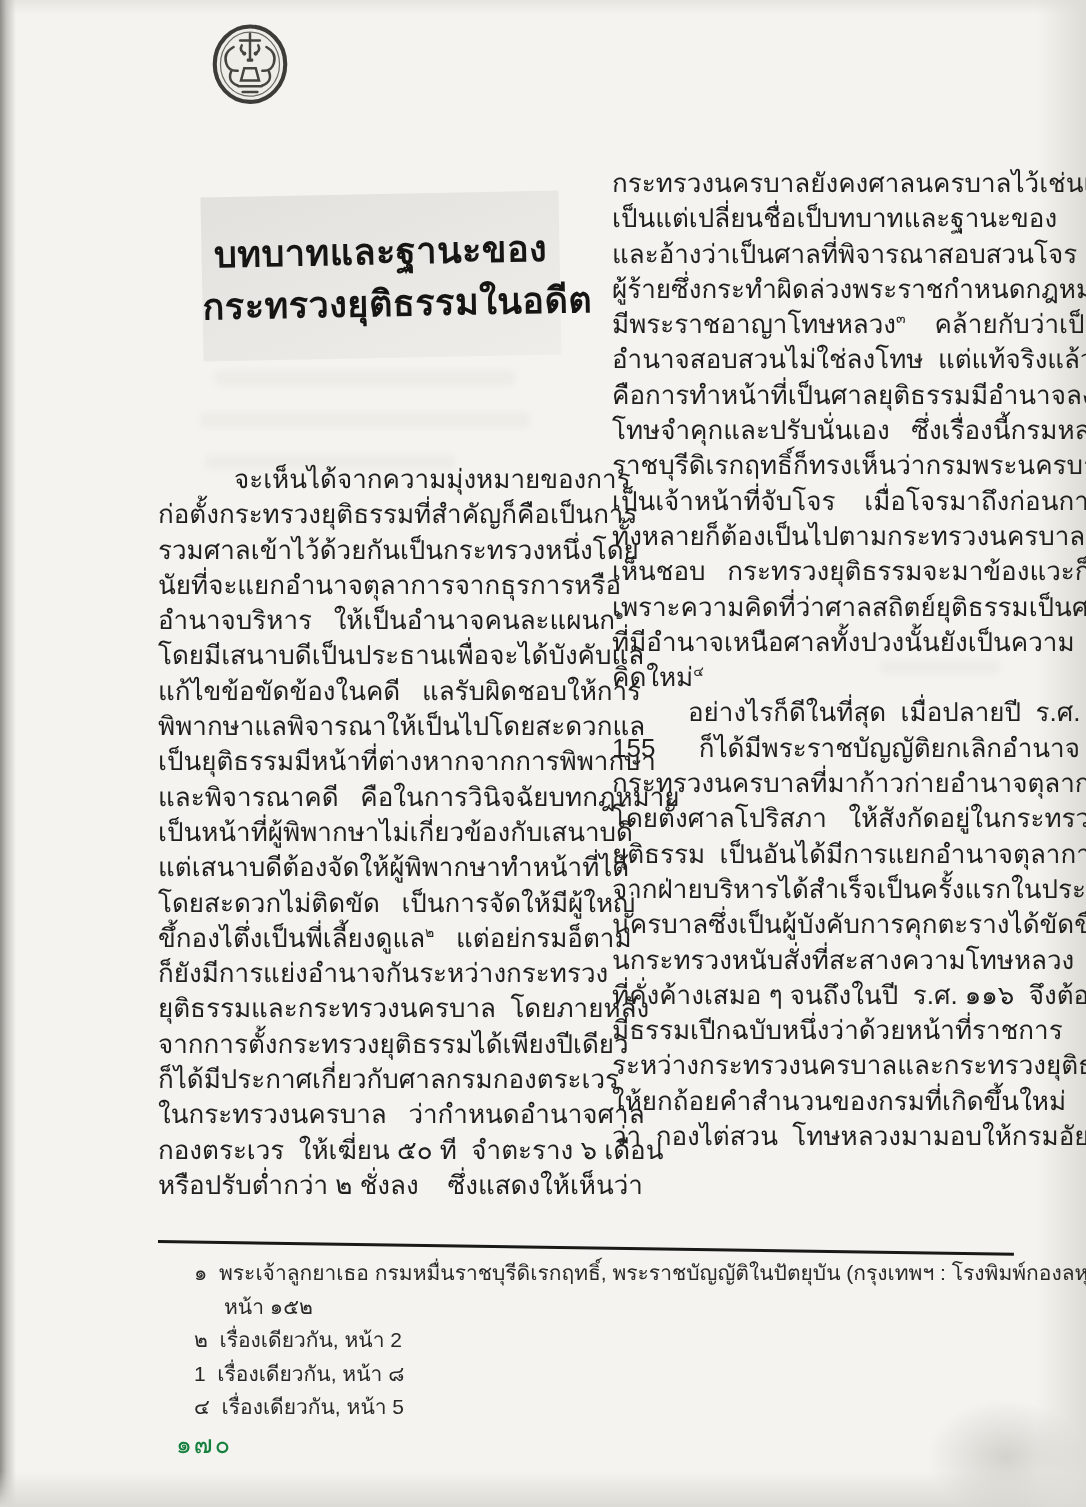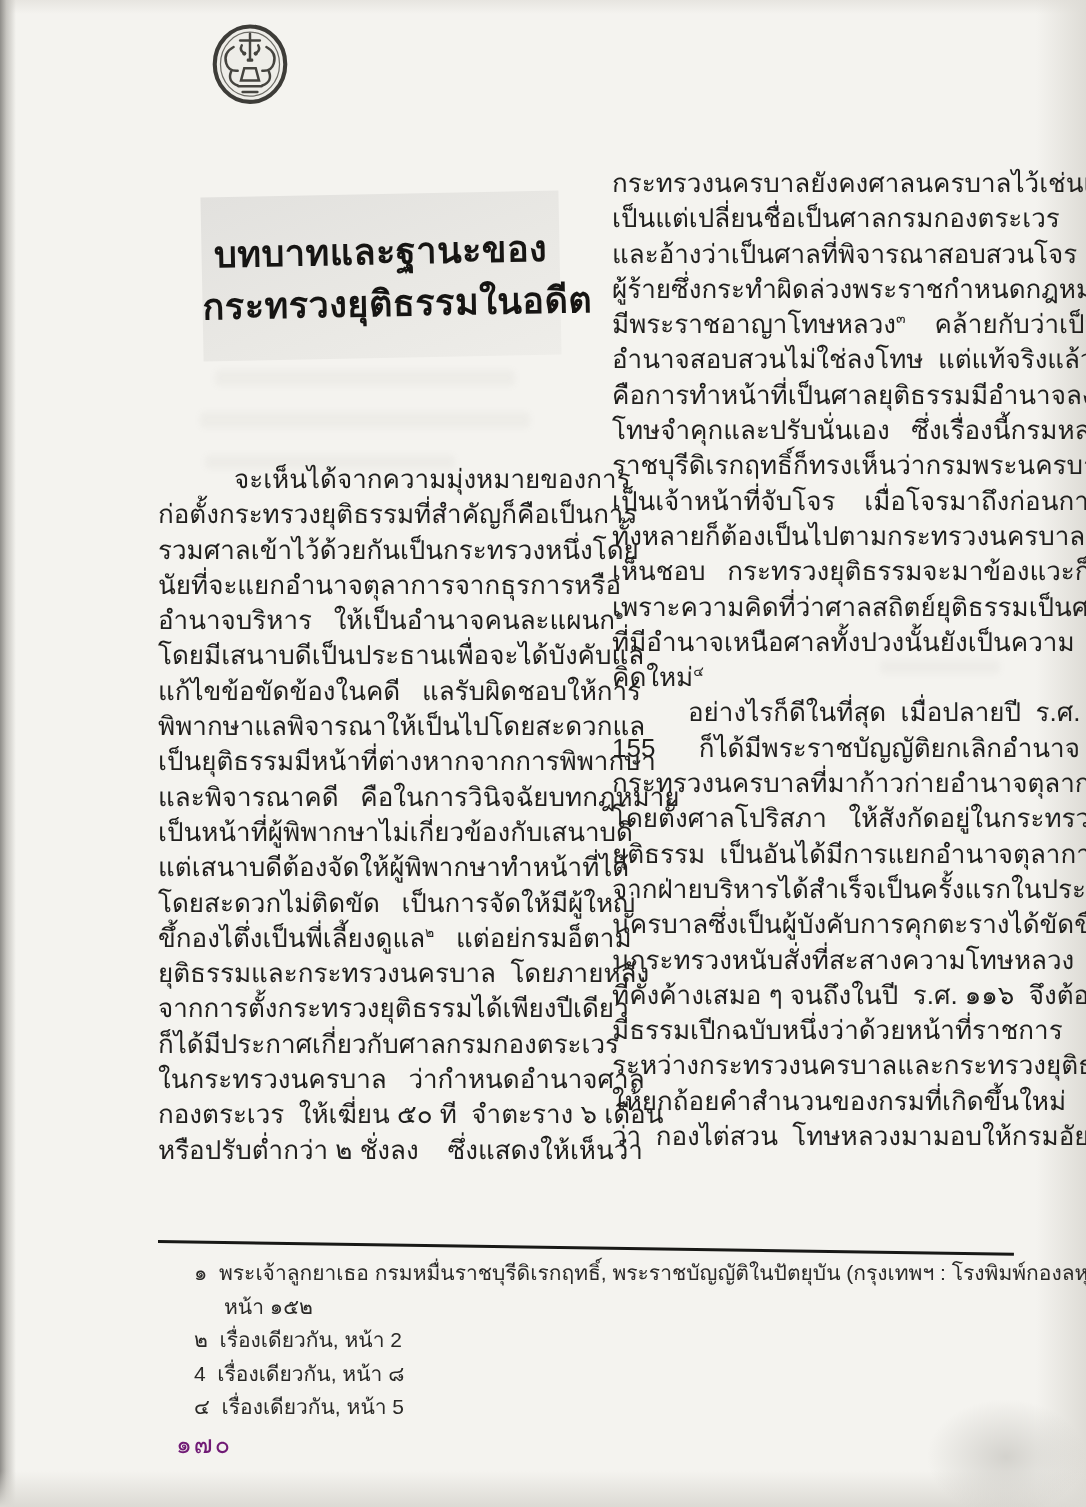--- a/index.html
+++ b/index.html
@@ -48,21 +48,21 @@
 
   .footnote-rule{
     position:absolute;left:158px;top:1240px;width:856px;height:3px;
     background:#181816;transform:rotate(0.85deg);transform-origin:left center;
   }
   .footnotes{position:absolute;left:194px;top:1256px;width:830px;font-size:21px;color:#2a2927;}
   .footnotes .line{white-space:pre;line-height:33.5px;height:33.5px;}
   .footnotes .line.cont{padding-left:30px;}
 
   .page-number{
-    position:absolute;left:176px;top:1424px;font-size:25px;color:#701a75;letter-spacing:2px;
+    position:absolute;left:176px;top:1424px;font-size:25px;color:#15803d;letter-spacing:2px;
   }
 
   
   .ghost{position:absolute;background:#9a988f;opacity:.07;filter:blur(3px);border-radius:4px;}
   .ghost.g1{left:215px;top:370px;width:300px;height:16px;}
   .ghost.g2{left:200px;top:412px;width:330px;height:16px;}
   .ghost.g3{left:205px;top:455px;width:250px;height:14px;}
   .ghost.g4{left:880px;top:660px;width:120px;height:14px;}
 </style>
 </head>
@@ -119,30 +119,31 @@
       <div class="line"><span>อำนาจบริหาร   ให้เป็นอำนาจคนละแผนก</span><sup>๑</sup><span></span></div>
       <div class="line">โดยมีเสนาบดีเป็นประธานเพื่อจะได้บังคับแล</div>
       <div class="line">แก้ไขข้อขัดข้องในคดี   แลรับผิดชอบให้การ</div>
       <div class="line">พิพากษาแลพิจารณาให้เป็นไปโดยสะดวกแล</div>
       <div class="line">เป็นยุติธรรมมีหน้าที่ต่างหากจากการพิพากษา</div>
       <div class="line">และพิจารณาคดี   คือในการวินิจฉัยบทกฎหมาย</div>
       <div class="line">เป็นหน้าที่ผู้พิพากษาไม่เกี่ยวข้องกับเสนาบดี</div>
       <div class="line">แต่เสนาบดีต้องจัดให้ผู้พิพากษาทำหน้าที่ได้</div>
       <div class="line">โดยสะดวกไม่ติดขัด   เป็นการจัดให้มีผู้ใหญ่</div>
       <div class="line"><span>ขึ้กองไตึ่งเป็นพี่เลี้ยงดูแล</span><sup>๒</sup><span>   แต่อย่กรมอ็ตาม</span></div>
+      <div class="line">ก็ยังมีการแย่งอำนาจกันระหว่างกระทรวง</div>
       <div class="line">ยุติธรรมและกระทรวงนครบาล  โดยภายหลัง</div>
       <div class="line">จากการตั้งกระทรวงยุติธรรมได้เพียงปีเดียว</div>
       <div class="line">ก็ได้มีประกาศเกี่ยวกับศาลกรมกองตระเวร</div>
       <div class="line">ในกระทรวงนครบาล   ว่ากำหนดอำนาจศาล</div>
       <div class="line">กองตระเวร  ให้เฆี่ยน ๕๐ ที  จำตะราง ๖ เดือน</div>
       <div class="line">หรือปรับต่ำกว่า ๒ ชั่งลง    ซึ่งแสดงให้เห็นว่า</div>
     </div>
   <div class="col col-right">
       <div class="line">กระทรวงนครบาลยังคงศาลนครบาลไว้เช่นเดิม</div>
-      <div class="line">เป็นแต่เปลี่ยนชื่อเป็นศาลกรมกองตระเวร</div>
+      <div class="line">เป็นแต่เปลี่ยนชื่อเป็บทบาทและฐานะของ</div>
       <div class="line">และอ้างว่าเป็นศาลที่พิจารณาสอบสวนโจร</div>
       <div class="line">ผู้ร้ายซึ่งกระทำผิดล่วงพระราชกำหนดกฎหมาย</div>
       <div class="line"><span>มีพระราชอาญาโทษหลวง</span><sup>๓</sup><span>    คล้ายกับว่าเป็น</span></div>
       <div class="line">อำนาจสอบสวนไม่ใช่ลงโทษ  แต่แท้จริงแล้วก็</div>
       <div class="line">คือการทำหน้าที่เป็นศาลยุติธรรมมีอำนาจลง</div>
       <div class="line">โทษจำคุกและปรับนั่นเอง   ซึ่งเรื่องนี้กรมหลวง</div>
       <div class="line">ราชบุรีดิเรกฤทธิ์ก็ทรงเห็นว่ากรมพระนครบาล</div>
       <div class="line">เป็นเจ้าหน้าที่จับโจร    เมื่อโจรมาถึงก่อนการ</div>
       <div class="line">ทั้งหลายก็ต้องเป็นไปตามกระทรวงนครบาล</div>
       <div class="line">เห็นชอบ   กระทรวงยุติธรรมจะมาข้องแวะก็ยาก</div>
@@ -162,19 +163,19 @@
       <div class="line">ระหว่างกระทรวงนครบาลและกระทรวงยุติธรรม</div>
       <div class="line">ให้ยกถ้อยคำสำนวนของกรมที่เกิดขึ้นใหม่   เรียก</div>
       <div class="line">ว่า  กองไต่สวน  โทษหลวงมามอบให้กรมอัยการ</div>
     </div>
 
   <div class="footnote-rule"></div>
   <div class="footnotes">
       <div class="line">๑  พระเจ้าลูกยาเธอ กรมหมื่นราชบุรีดิเรกฤทธิ์, พระราชบัญญัติในปัตยุบัน (กรุงเทพฯ : โรงพิมพ์กองลหุโทษ, ร.ศ. ๑๒๐),</div>
       <div class="line cont">หน้า ๑๕๒</div>
       <div class="line">๒  เรื่องเดียวกัน, หน้า 2</div>
-      <div class="line">4  เรื่องเดียวกัน, หน้า ๘</div>
+      <div class="line">1  เรื่องเดียวกัน, หน้า ๘</div>
       <div class="line">๔  เรื่องเดียวกัน, หน้า 5</div>
     </div>
 
   <div class="page-number">๑๗๐</div>
 
 </div>
 
 </body></html>

